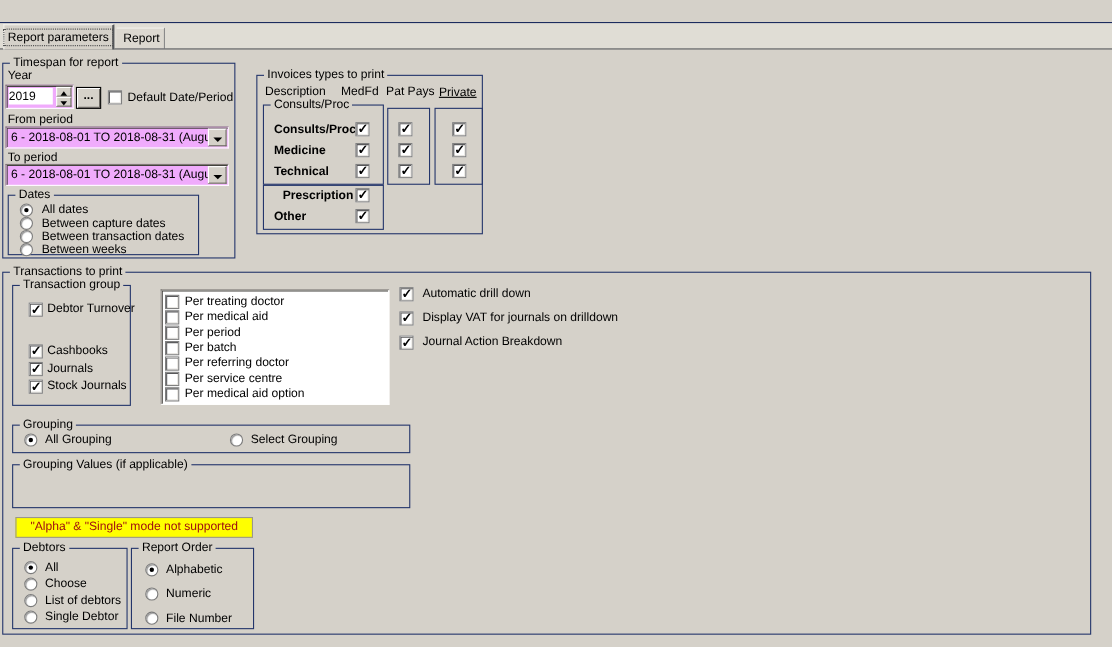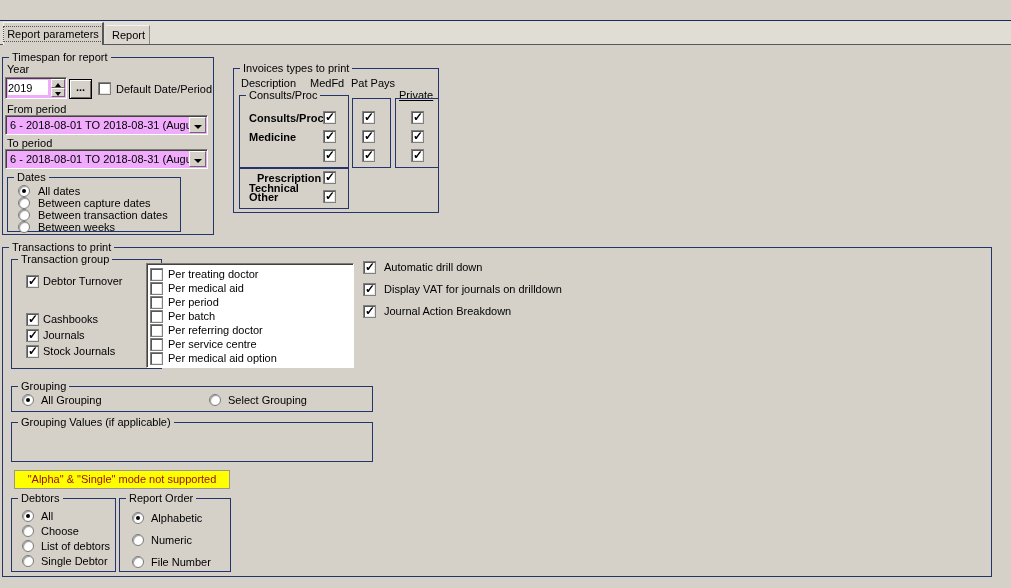--- a/index.html
+++ b/index.html
@@ -221,53 +221,53 @@
       </div>
   </div>
 </div>
 
 <div class="gb" style="left:233px; top:68px; width:206px; height:145px;">
   <span class="gb-label">Invoices types to print</span>
 
   <span class="abs" style="left:7px;  top:8px;">Description</span>
   <span class="abs" style="left:76px; top:8px;">MedFd</span>
   <span class="abs" style="left:117px;top:8px;">Pat Pays</span>
-  <span class="abs" style="left:165px;top:20px;text-decoration:underline;">Private</span>
+  <span class="abs" style="left:165px;top:9px;text-decoration:underline;">Private</span>
 
   <div class="gb" style="left:5px; top:26px; width:110px; height:73px;">
     <span class="gb-label">Consults/Proc</span>
   </div>
   <div class="gb" style="left:118px; top:29px; width:39px; height:70px;"></div>
   <div class="gb" style="left:161px; top:29px; width:44px; height:70px;"></div>
   <div class="gb" style="left:5px; top:99px; width:110px; height:41px;"></div>
 
   <div id="invoice-rows" class="abs" style="left:0; top:0; width:206px; height:145px;font-weight:bold;">
       <span class="inv-row-label" style="left: 15px; top: 43px;">Consults/Procs</span>
       <span class="cb checked" style="position: absolute; left: 89px; top: 42px;"></span>
       <span class="cb checked" style="position: absolute; left: 128px; top: 42px;"></span>
       <span class="cb checked" style="position: absolute; left: 177px; top: 42px;"></span>
       <span class="inv-row-label" style="left: 15px; top: 62px;">Medicine</span>
       <span class="cb checked" style="position: absolute; left: 89px; top: 61px;"></span>
       <span class="cb checked" style="position: absolute; left: 128px; top: 61px;"></span>
       <span class="cb checked" style="position: absolute; left: 177px; top: 61px;"></span>
-      <span class="inv-row-label" style="left: 15px; top: 81px; margin-top: 32px;">Technical</span>
+      <span class="inv-row-label" style="left: 15px; top: 81px;">Technical</span>
       <span class="cb checked" style="position: absolute; left: 89px; top: 80px;"></span>
       <span class="cb checked" style="position: absolute; left: 128px; top: 80px;"></span>
       <span class="cb checked" style="position: absolute; left: 177px; top: 80px;"></span>
       <span class="inv-row-label" style="left: 15px; top: 103px; padding-left: 8px;">Prescription</span>
       <span class="cb checked" style="position: absolute; left: 89px; top: 102px;"></span>
       <span class="inv-row-label" style="left: 15px; top: 122px;">Other</span>
       <span class="cb checked" style="position: absolute; left: 89px; top: 121px;"></span>
     </div>
 </div>
 
 <div class="gb" style="left:2px; top:247px; width:990px; height:330px;">
   <span class="gb-label">Transactions to print</span>
 
-  <div class="gb" style="left:8px; top:11px; width:151px; height:110px;">
+  <div class="gb" style="left:8px; top:11px; width:108px; height:110px;">
     <span class="gb-label">Transaction group</span>
     <div id="txn-list">
         <div class="opt-row gap-after">
           <span class="cb checked"></span>
           <span class="opt-label">Debtor Turnover</span>
         </div>
         <div class="opt-row">
           <span class="cb checked"></span>
           <span class="opt-label">Cashbooks</span>
         </div>

